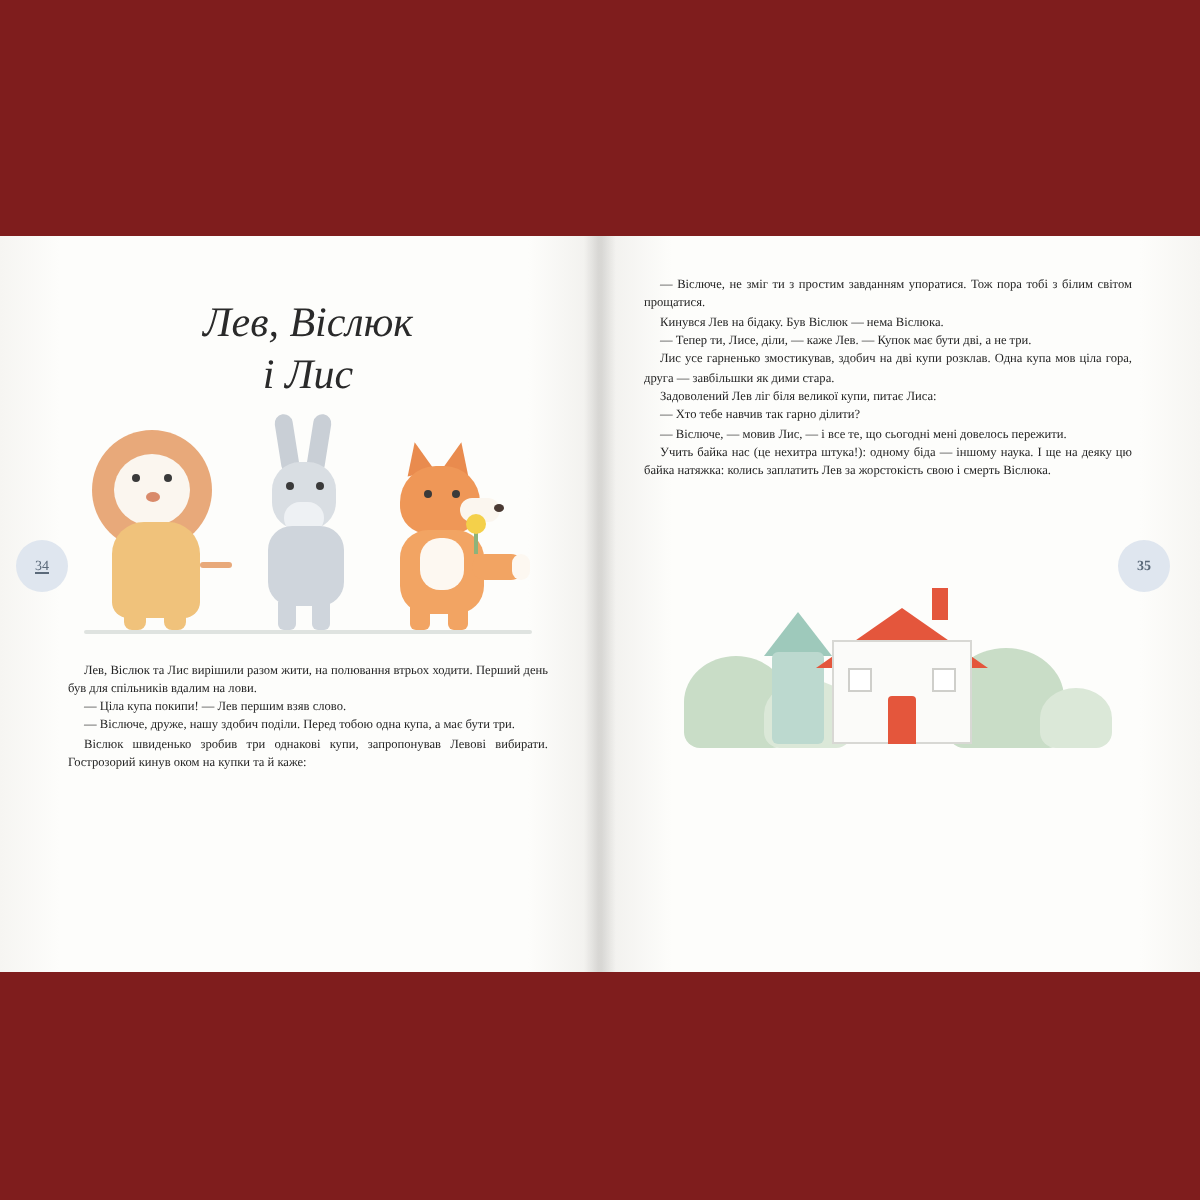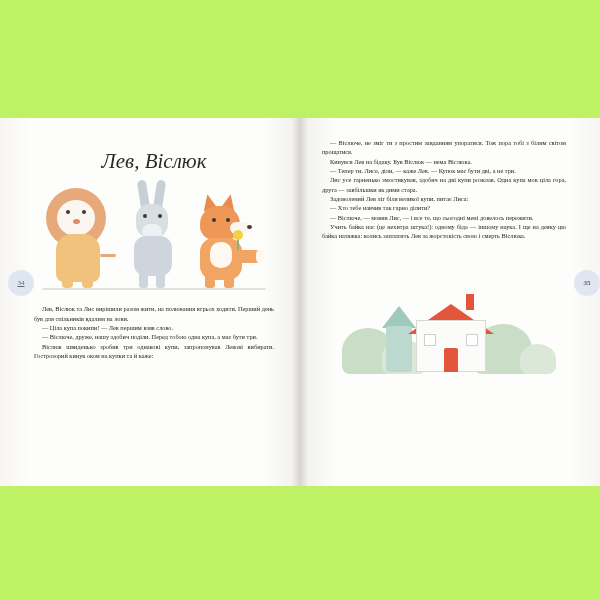--- a/index.html
+++ b/index.html
@@ -11,21 +11,21 @@
     width: 600px;
     height: 600px;
     font-family: "Liberation Serif", serif;
     overflow: hidden;
   }
 
   .page-wrap {
     position: relative;
     width: 600px;
     height: 600px;
-    background: #bef264;
+    background: #7f1d1d;
   }
 
   
   .spread {
     position: absolute;
     left: 0;
     top: 118px;
     width: 600px;
     height: 368px;
     background: #fdfdfb;
@@ -476,33 +476,34 @@
     border-radius: 50%;
     background: #dfe6ef;
     color: #5b6a7a;
     font-size: 7px;
     display: flex;
     align-items: center;
     justify-content: center;
     font-family: "Liberation Serif", serif;
   }
   .page-number.left { left: 8px; text-decoration: underline; }
-  .page-number.right { right: 0; font-weight: bold; }
+  .page-number.right { right: 15px; font-weight: bold; }
 </style>
 </head>
 <body>
 
 <div class="page-wrap">
 
   <div class="spread">
 
     <div class="page page-left">
 
       <div class="chapter-title">
         <span>Лев, Віслюк</span>
+        <span class="l2">і Лис</span>
       </div>
 
       <div class="animals">
         <div class="ground-line"></div>
 
         <div class="lion">
           <div class="mane"></div>
           <div class="face"></div>
           <div class="eye l"></div>
           <div class="eye r"></div>

